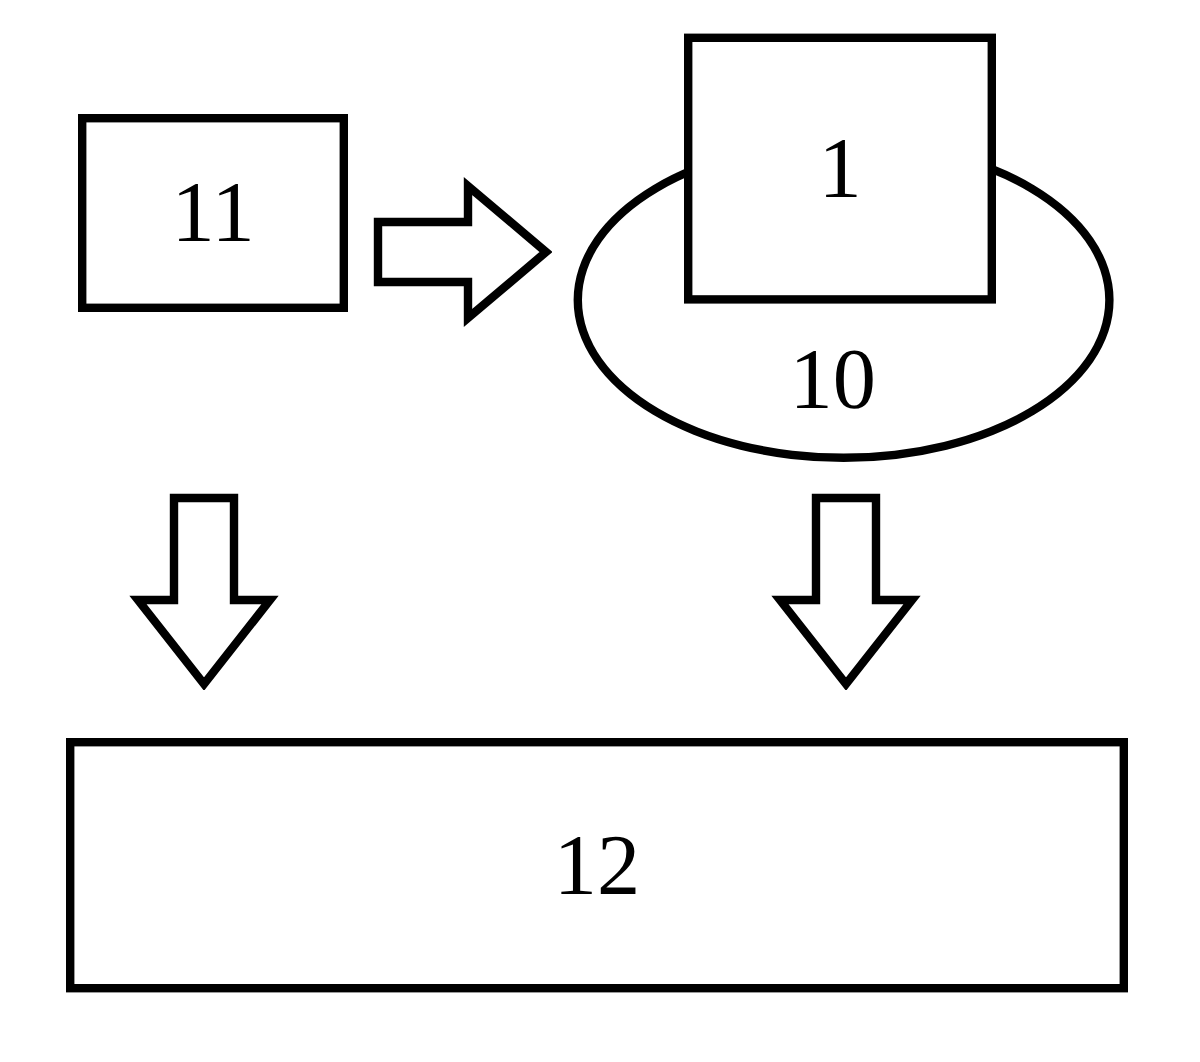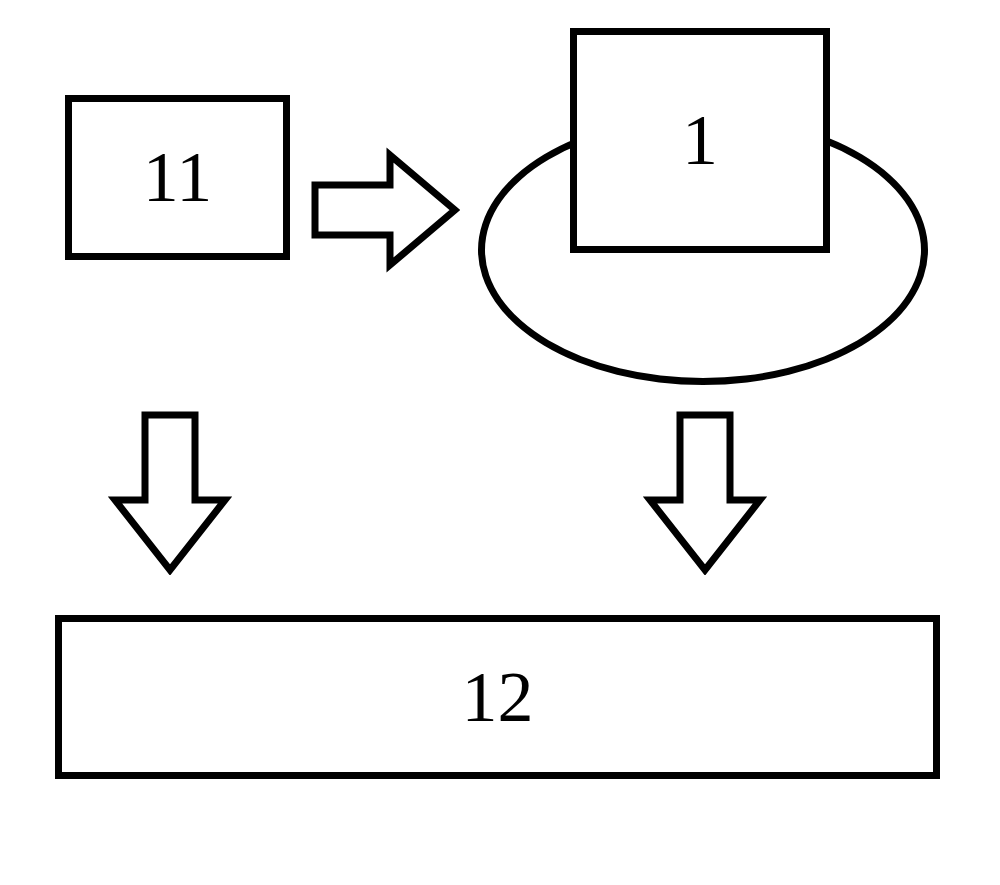--- a/index.html
+++ b/index.html
@@ -61,20 +61,21 @@
     }
   </style>
 </head>
 <body>
 
 <div class="diagram-container">
 
   <div class="ellipse-container" style="left: 478px; top: 115px; width: 450px; height: 270px;">
     <div class="ellipse" style="left: 0; top: 0; width: 450px; height: 270px;"></div>
   </div>
+  <div class="ellipse-label" style="left: 658px; top: 275px;">10</div>
 
   <div class="box" style="left: 570px; top: 28px; width: 260px; height: 225px;">
     <span class="box-label">1</span>
   </div>
 
   <div class="box" style="left: 65px; top: 95px; width: 225px; height: 165px;">
     <span class="box-label">11</span>
   </div>
 
   <div class="arrow" style="left: 310px; top: 145px;">
@@ -88,17 +89,17 @@
       <path d="M 40 5 L 90 5 L 90 90 L 120 90 L 65 160 L 10 90 L 40 90 Z" fill="#fff" stroke="#000" stroke-width="7" stroke-linejoin="miter"></path>
     </svg>
   </div>
 
   <div class="arrow" style="left: 640px; top: 410px;">
     <svg width="130" height="165" viewBox="0 0 130 165">
       <path d="M 40 5 L 90 5 L 90 90 L 120 90 L 65 160 L 10 90 L 40 90 Z" fill="#fff" stroke="#000" stroke-width="7" stroke-linejoin="miter"></path>
     </svg>
   </div>
 
-  <div class="bottom-box" style="left: 55px; top: 615px; width: 885px; height: 164px;">
+  <div class="bottom-box" style="left: 55px; top: 615px; width: 885px; height: 212px;">
     <span class="box-label">12</span>
   </div>
 
 </div>
 
 </body></html>

